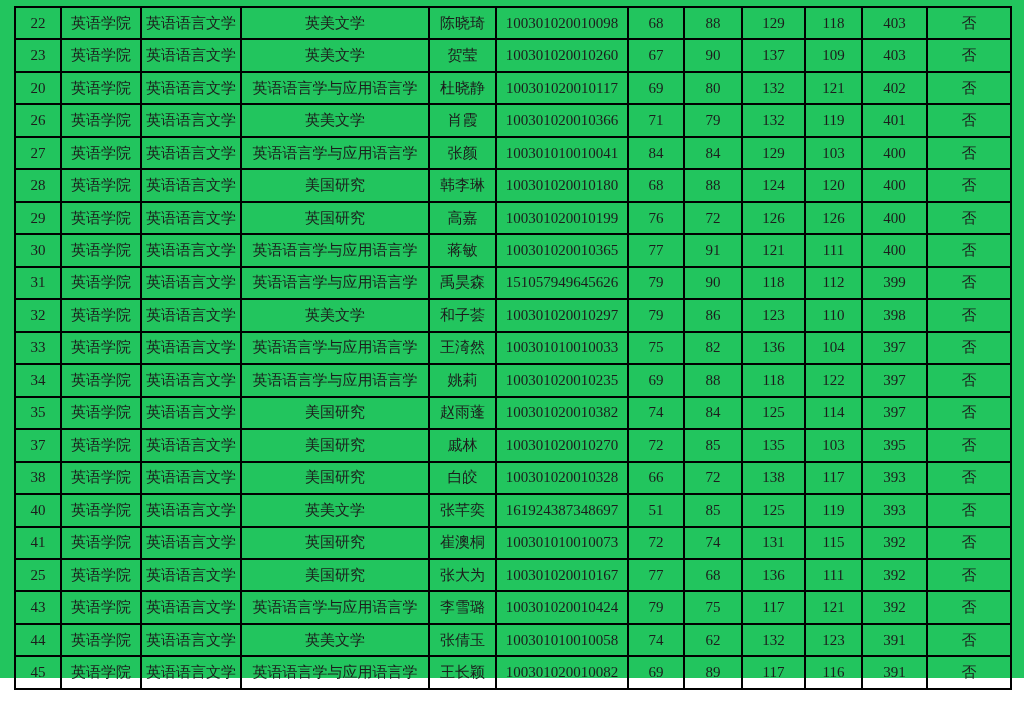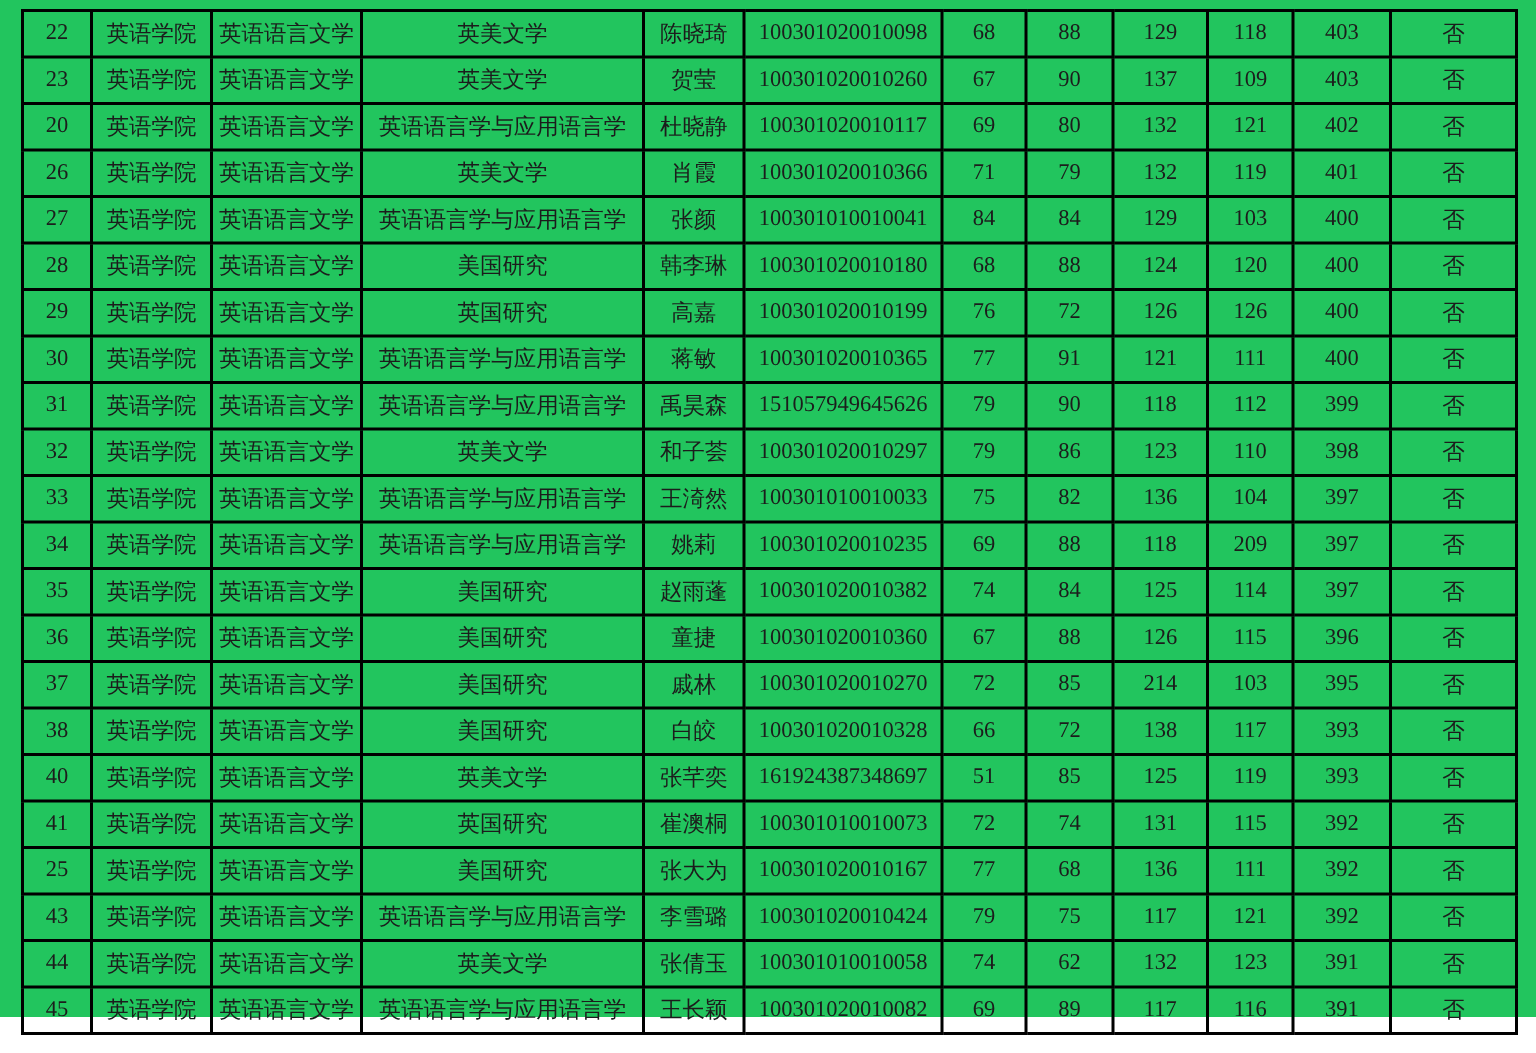--- a/index.html
+++ b/index.html
@@ -216,62 +216,48 @@
         <tr>
           <td>34</td>
           <td>英语学院</td>
           <td>英语语言文学</td>
           <td>英语语言学与应用语言学</td>
           <td>姚莉</td>
           <td>100301020010235</td>
           <td>69</td>
           <td>88</td>
           <td>118</td>
-          <td>209</td>
+          <td>122</td>
           <td>397</td>
           <td>否</td>
         </tr>
         <tr>
           <td>35</td>
           <td>英语学院</td>
           <td>英语语言文学</td>
           <td>美国研究</td>
           <td>赵雨蓬</td>
           <td>100301020010382</td>
           <td>74</td>
           <td>84</td>
           <td>125</td>
           <td>114</td>
           <td>397</td>
           <td>否</td>
         </tr>
         <tr>
-          <td>36</td>
-          <td>英语学院</td>
-          <td>英语语言文学</td>
-          <td>美国研究</td>
-          <td>童捷</td>
-          <td>100301020010360</td>
-          <td>67</td>
-          <td>88</td>
-          <td>126</td>
-          <td>115</td>
-          <td>396</td>
-          <td>否</td>
-        </tr>
-        <tr>
           <td>37</td>
           <td>英语学院</td>
           <td>英语语言文学</td>
           <td>美国研究</td>
           <td>戚林</td>
           <td>100301020010270</td>
           <td>72</td>
           <td>85</td>
-          <td>214</td>
+          <td>135</td>
           <td>103</td>
           <td>395</td>
           <td>否</td>
         </tr>
         <tr>
           <td>38</td>
           <td>英语学院</td>
           <td>英语语言文学</td>
           <td>美国研究</td>
           <td>白皎</td>

